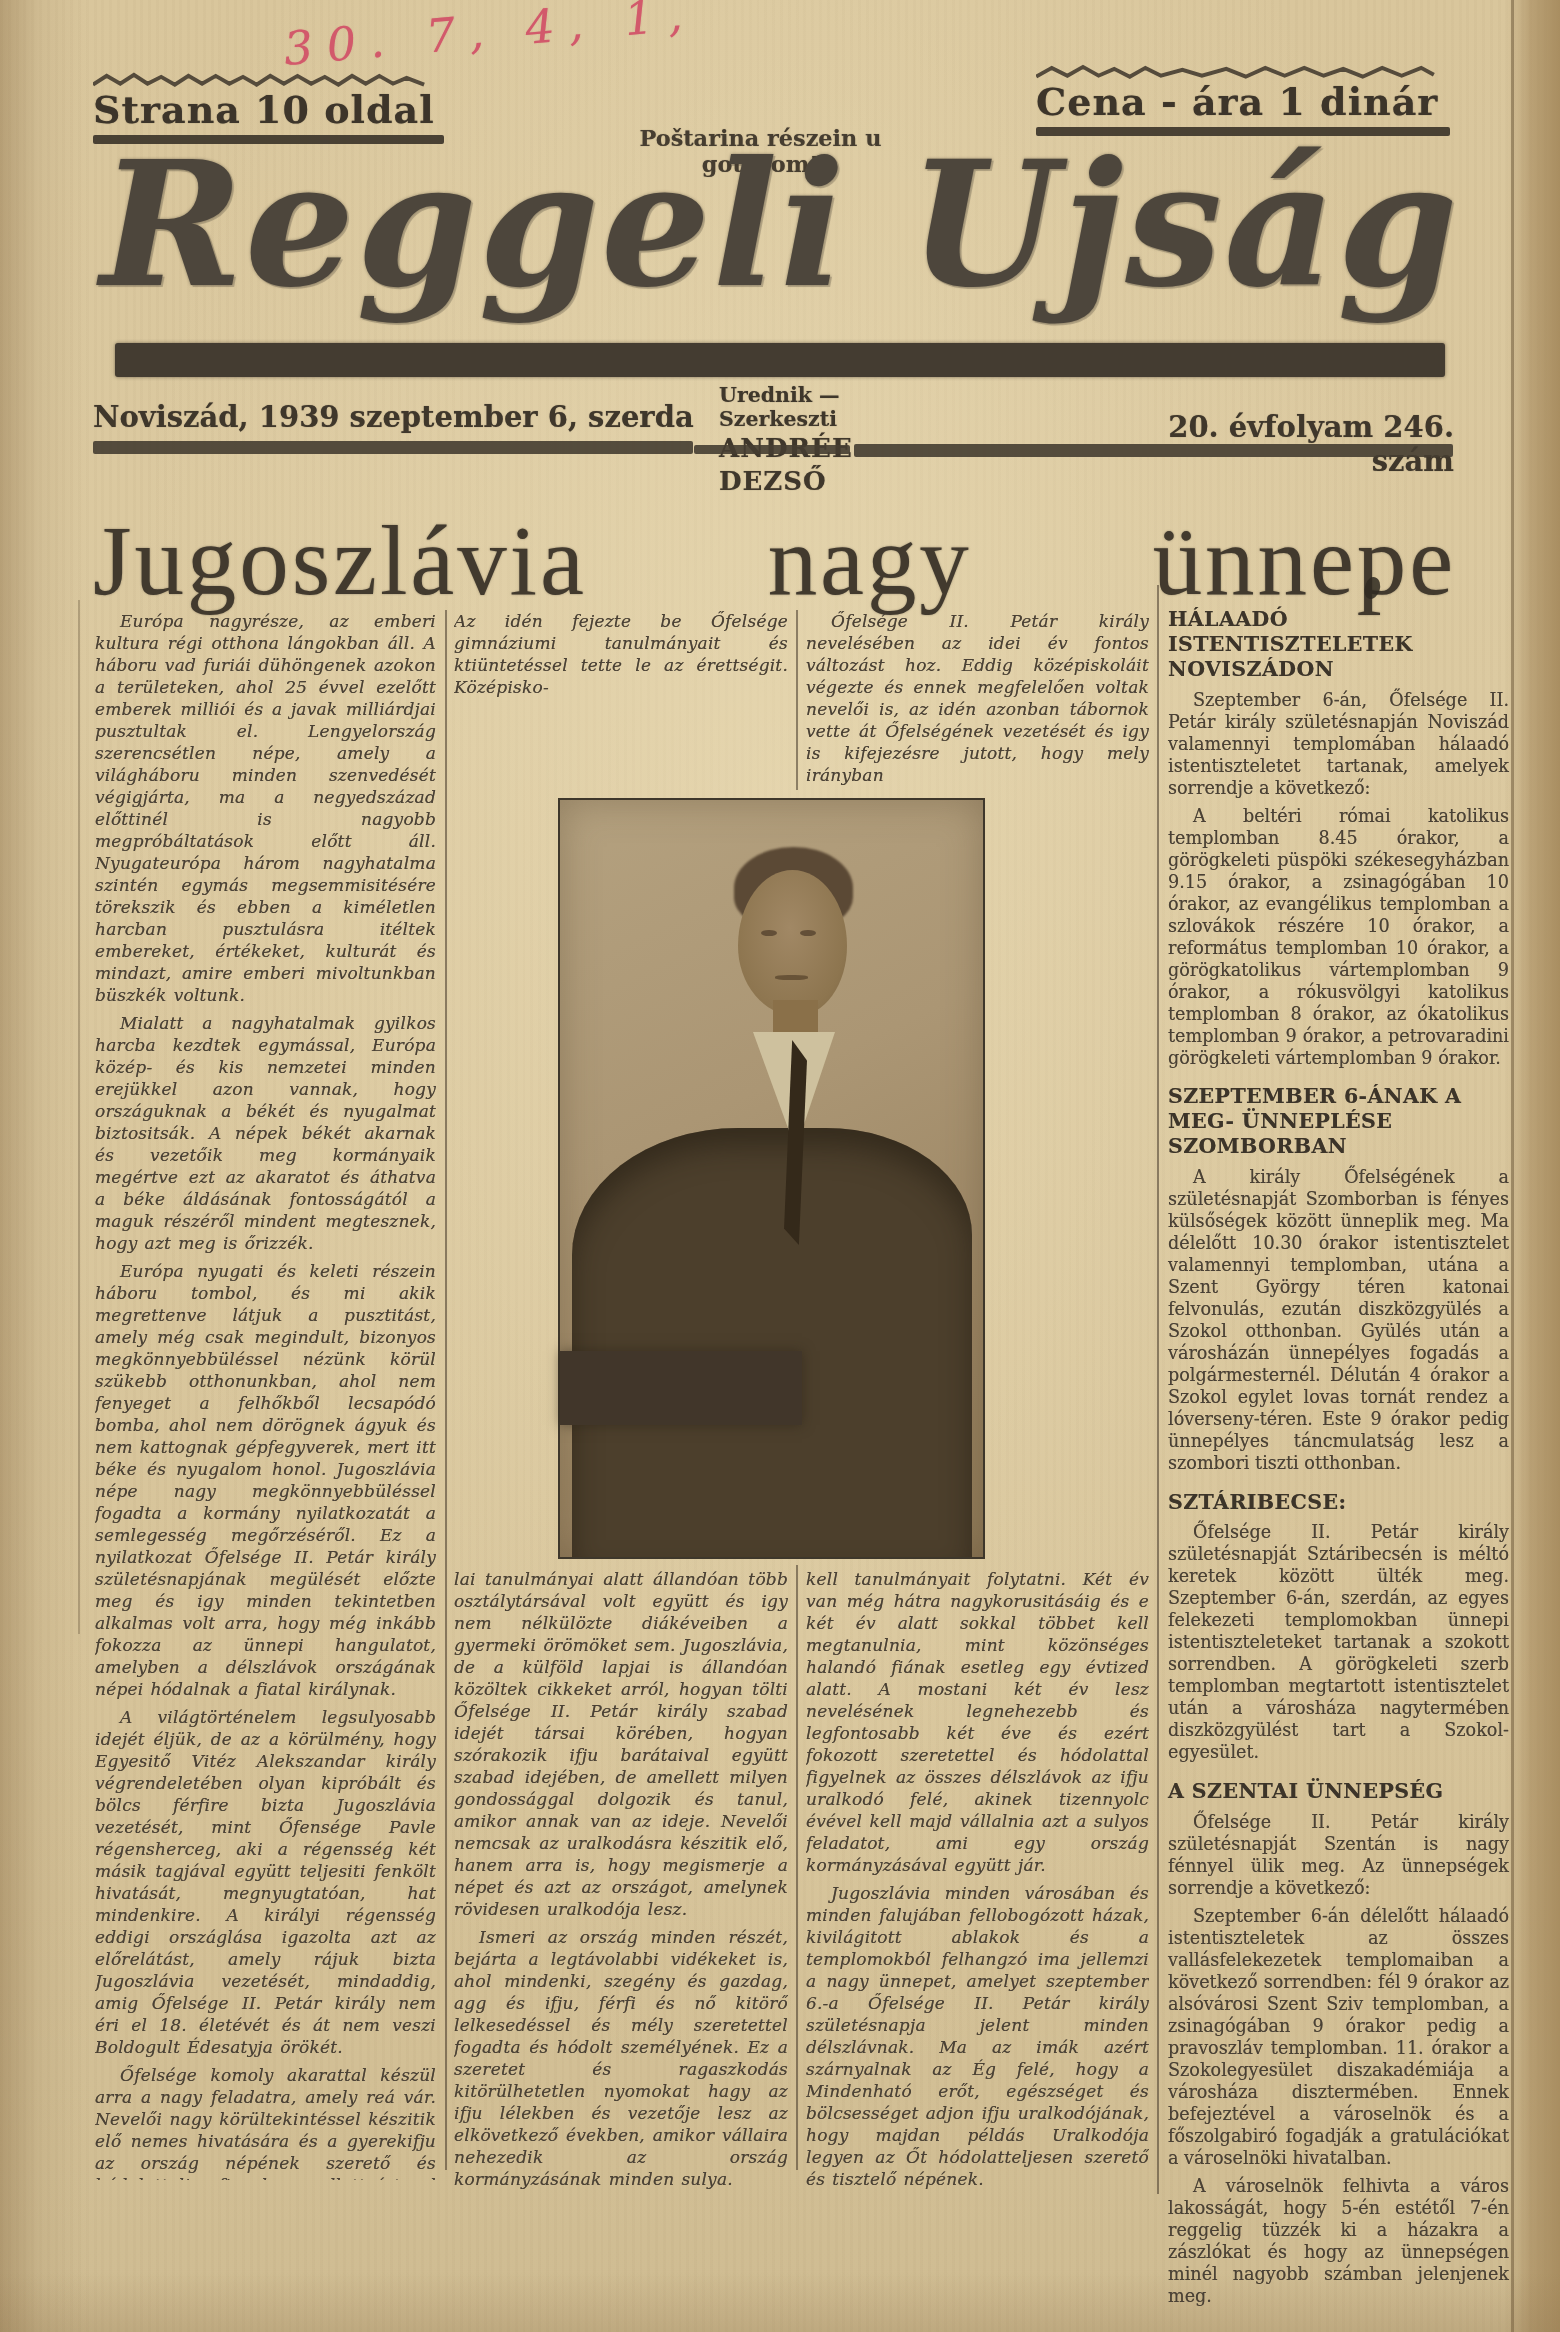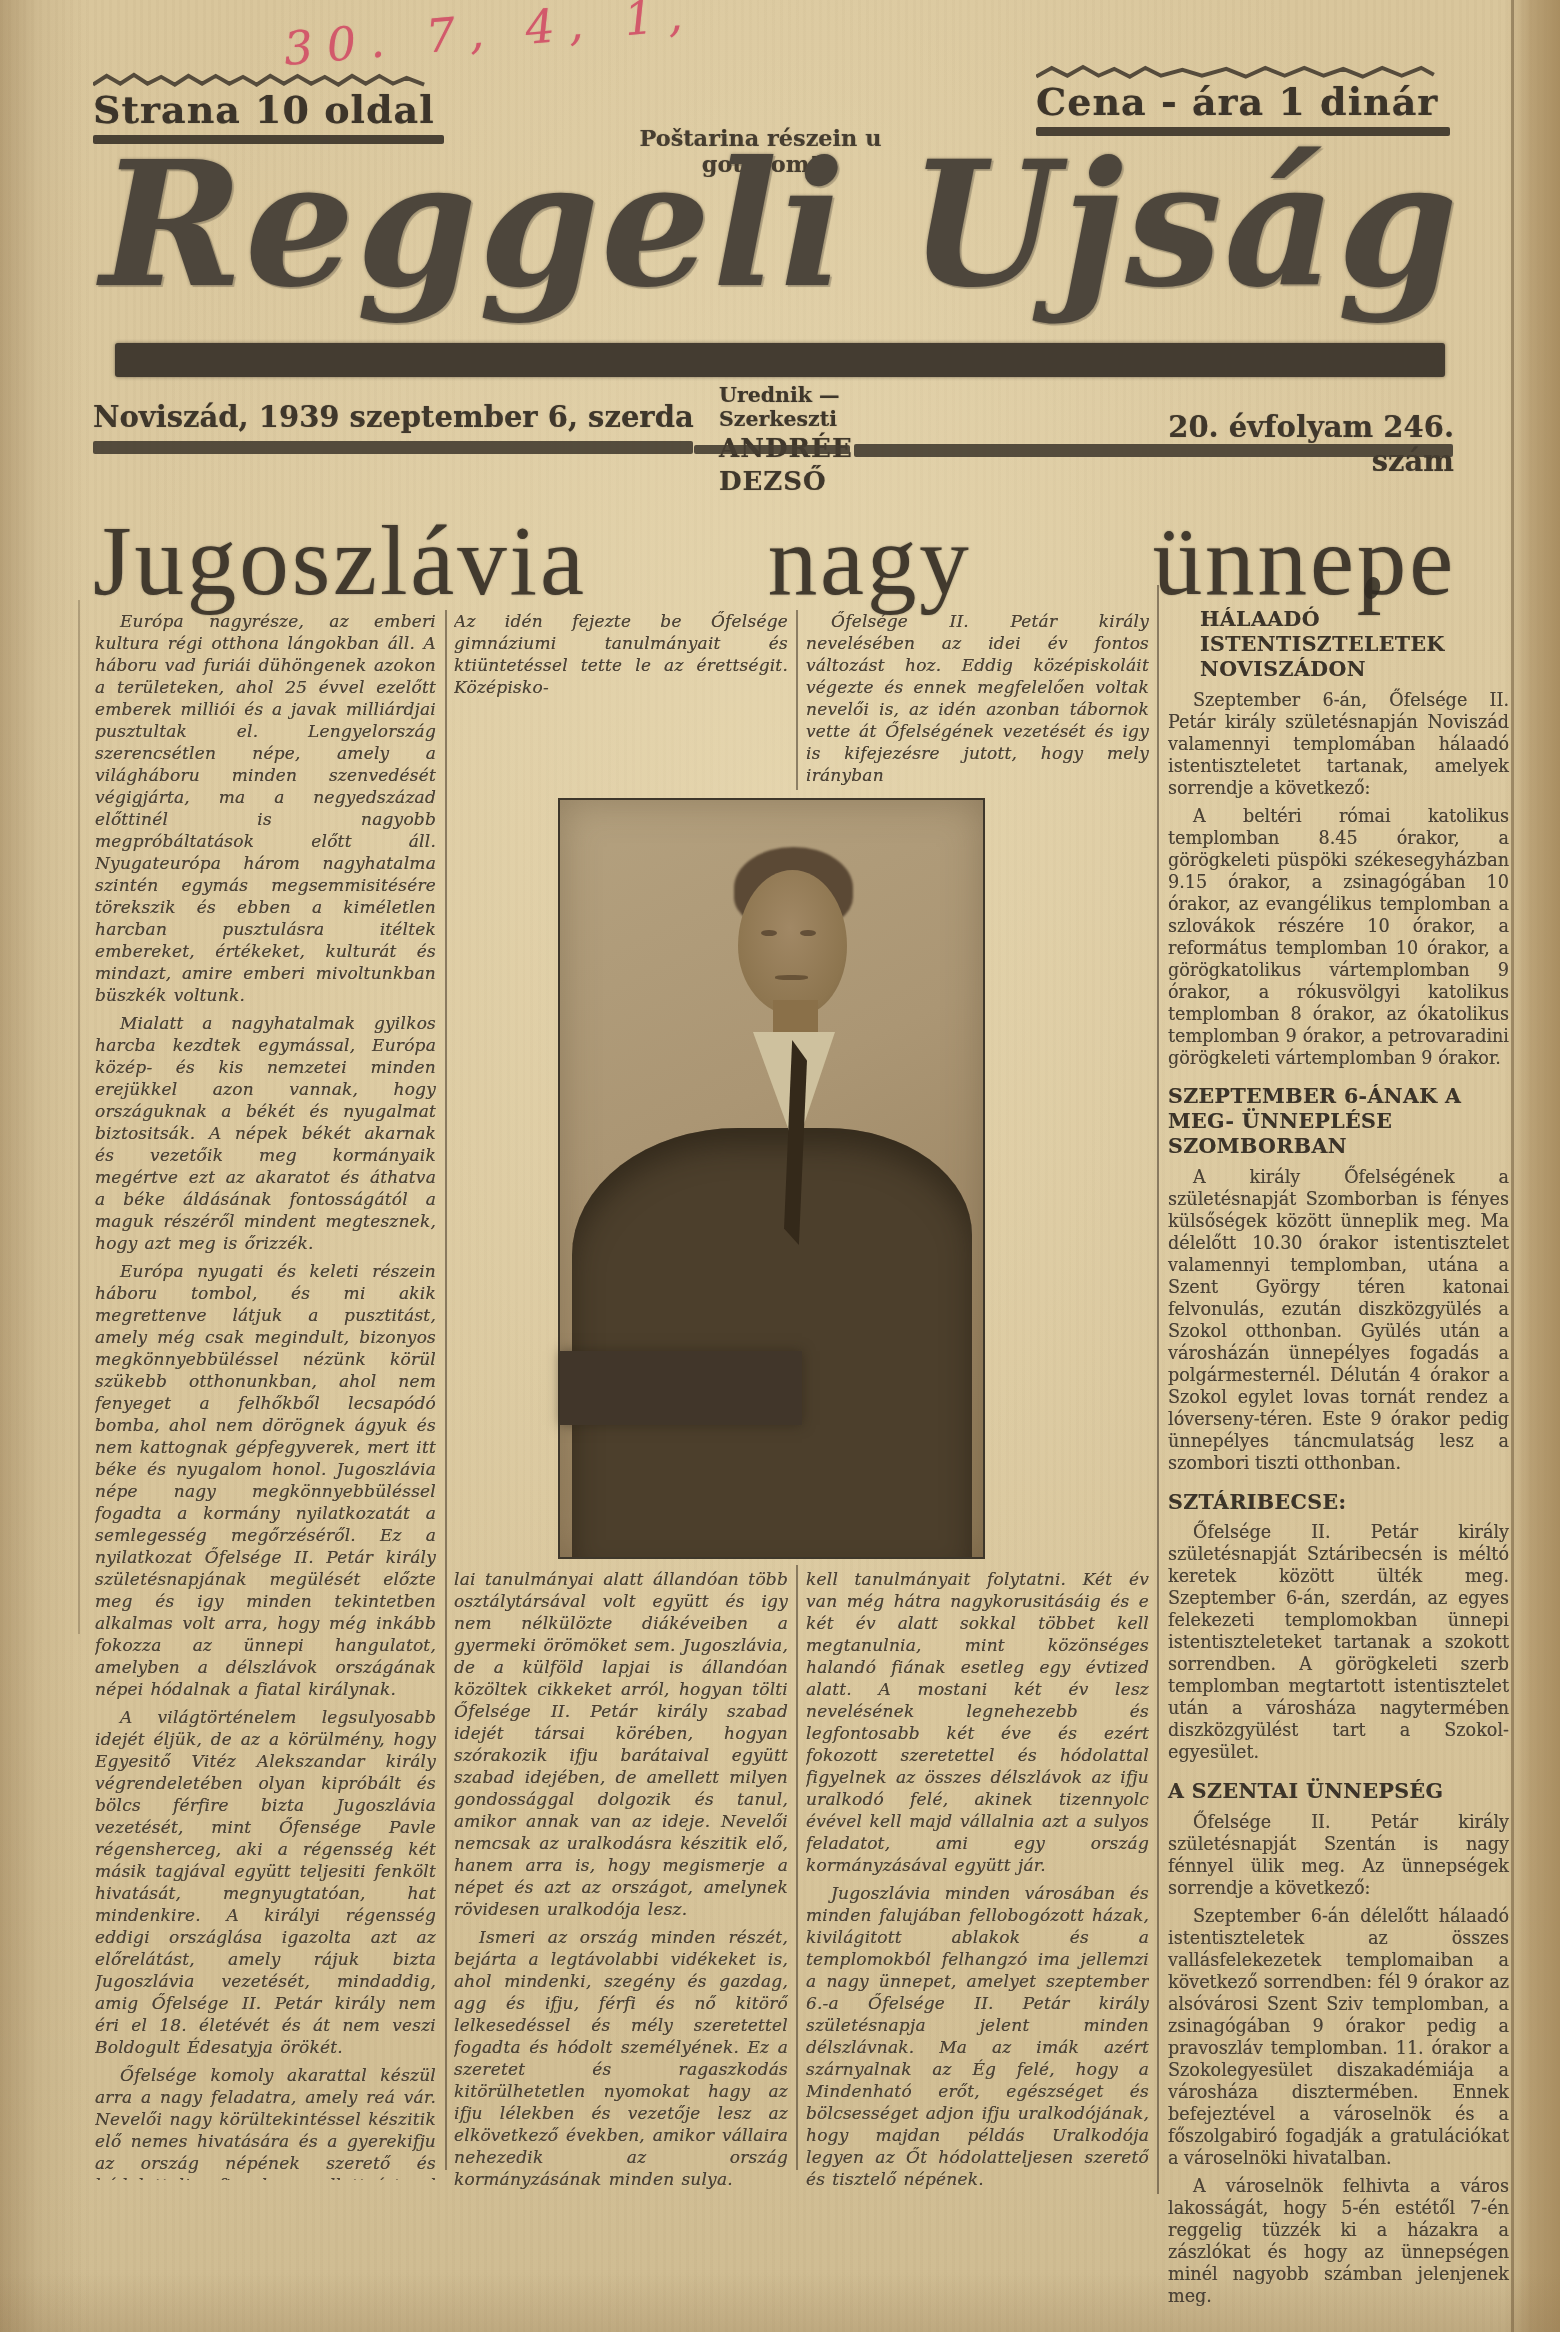--- a/index.html
+++ b/index.html
@@ -58,21 +58,21 @@
   .col{position:absolute;text-align:justify;font-size:17px;line-height:22px;overflow:hidden;}
   .ital{font-style:italic;letter-spacing:0.2px;word-spacing:1.5px;
     text-shadow:0 0 0.6px rgba(74,65,53,.65);}
   .para{margin:0 0 5.9px 0;text-indent:25px;}
   .cont .para:first-child{text-indent:0;}
 
   .sidebar{position:absolute;left:1168px;top:607px;width:341px;font-size:17.6px;line-height:22px;
     text-align:justify;text-shadow:0 0 0.6px rgba(74,65,53,.6);}
   .section-title{font-weight:bold;font-size:20.5px;line-height:25px;margin:15.6px 0 6.8px 0;
     letter-spacing:0.4px;color:#3c3429;text-align:left;text-indent:0;}
-  .section:first-child .section-title{margin-top:0;margin-left:32px;}
+  .section:first-child .section-title{margin-top:0;}
 
   .photo{position:absolute;left:558px;top:798px;width:427px;height:761px;
     border:2.9px solid #3e372b;box-sizing:border-box;
     background:linear-gradient(155deg,#b4a17f 0%,#ab9674 40%,#9a8462 78%,#8f7a58 100%);
     box-shadow:inset 0 0 39px rgba(80,62,40,.35);}
   .photo .hair{position:absolute;left:174px;top:47px;width:119px;height:82px;background:#5b4935;
     border-radius:58% 58% 45% 45%;filter:blur(1px);}
   .photo .head{position:absolute;left:178px;top:70px;width:109px;height:146px;
     background:radial-gradient(ellipse at 48% 40%, #a18865 0%, #8d754f 70%, #7c6544 100%);
     border-radius:50% 50% 46% 54% / 52% 52% 48% 48%;}

